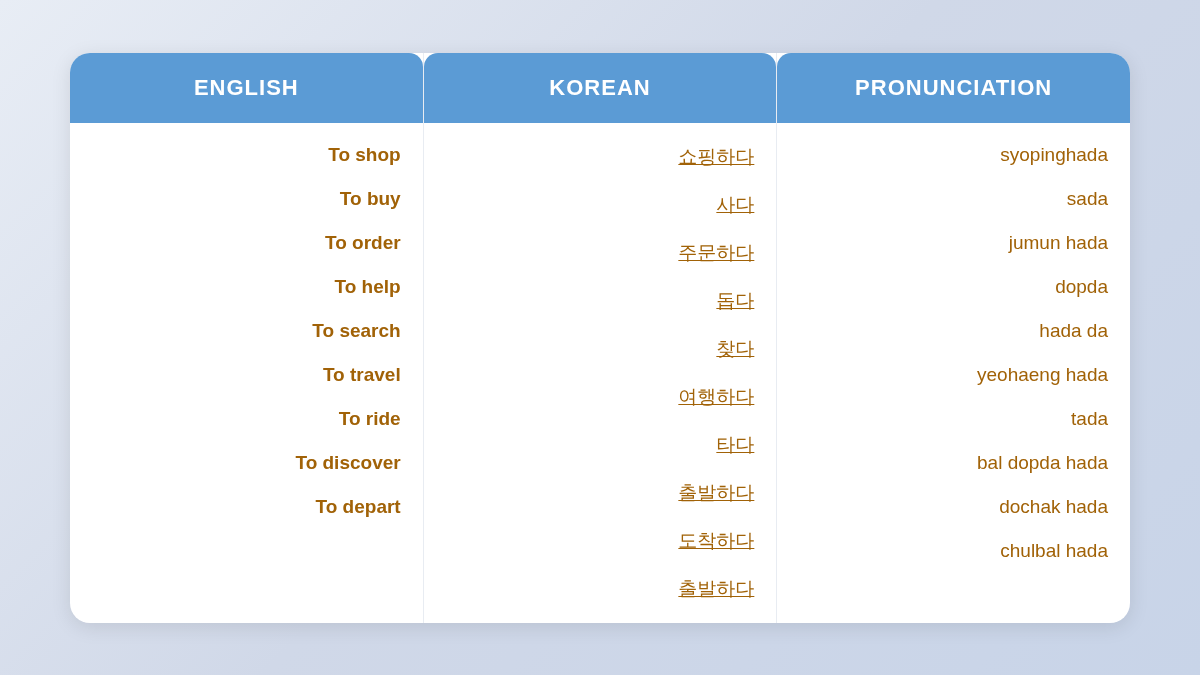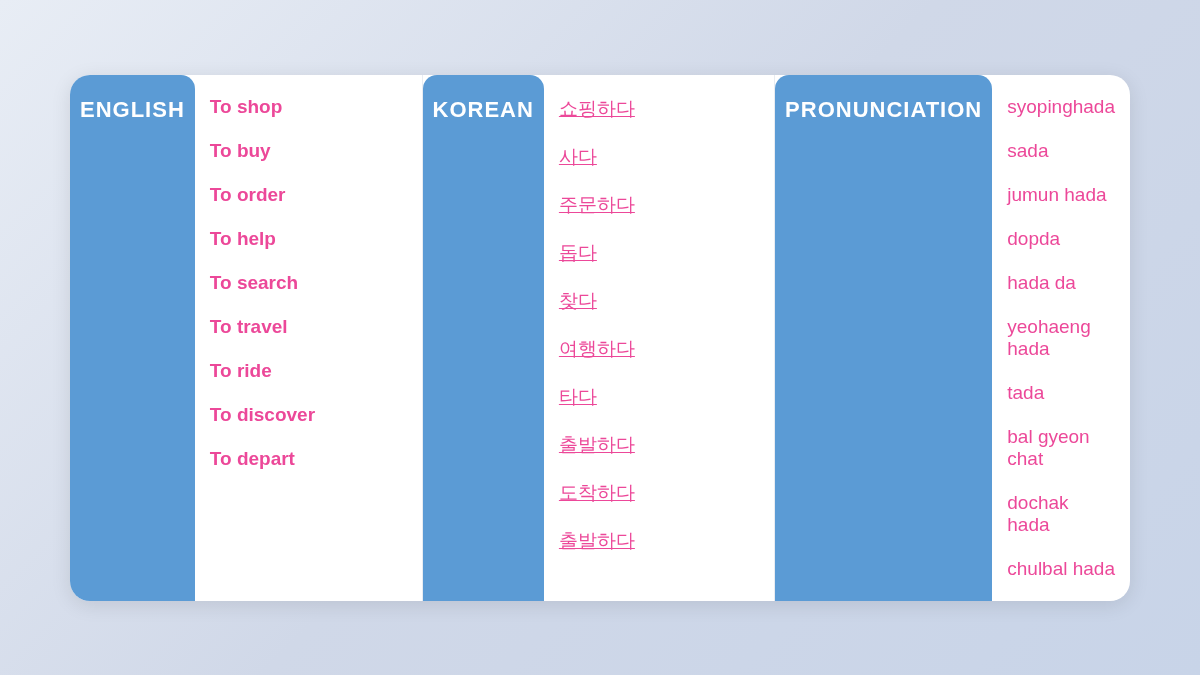--- a/index.html
+++ b/index.html
@@ -25,20 +25,21 @@
       width: 1060px;
       background: white;
       border-radius: 20px;
       overflow: hidden;
       box-shadow: 0 4px 20px rgba(0,0,0,0.1);
     }
 
     .column {
       flex: 1;
       display: flex;
+      flex-direction: column;
     }
 
     .column:not(:last-child) {
       border-right: 1px solid #e8ecf2;
     }
 
     .column-header {
       background: #5b9bd5;
       color: white;
       font-size: 22px;
@@ -49,24 +50,24 @@
       border-radius: 14px 14px 0 0;
     }
 
     .column-body {
       display: flex;
       flex-direction: column;
       padding: 10px 0;
     }
 
     .cell {
-      text-align: left;
-      padding: 11px 15px;
+      text-align: right;
+      padding: 11px 22px;
       font-size: 19px;
-      color: #ec4899;
+      color: #a16207;
     }
 
     .cell.english {
       font-weight: 700;
     }
 
     .cell.korean {
       font-weight: 400;
       text-decoration: underline;
     }
@@ -111,18 +112,18 @@
     <div class="column">
       <div class="column-header">PRONUNCIATION</div>
       <div class="column-body">
         <div class="cell pronunciation">syopinghada</div>
         <div class="cell pronunciation">sada</div>
         <div class="cell pronunciation">jumun hada</div>
         <div class="cell pronunciation">dopda</div>
         <div class="cell pronunciation">hada da</div>
         <div class="cell pronunciation">yeohaeng hada</div>
         <div class="cell pronunciation">tada</div>
-        <div class="cell pronunciation">bal gyeon chat</div>
+        <div class="cell pronunciation">bal dopda hada</div>
         <div class="cell pronunciation">dochak hada</div>
         <div class="cell pronunciation">chulbal hada</div>
       </div>
     </div>
   </div>
 
 </body></html>

